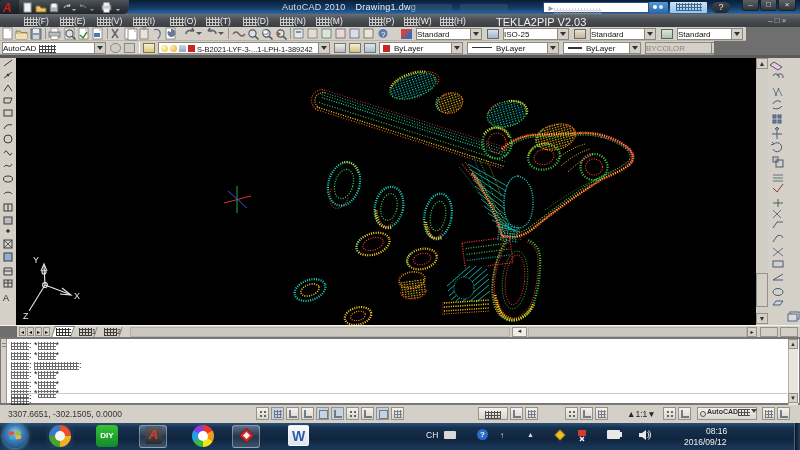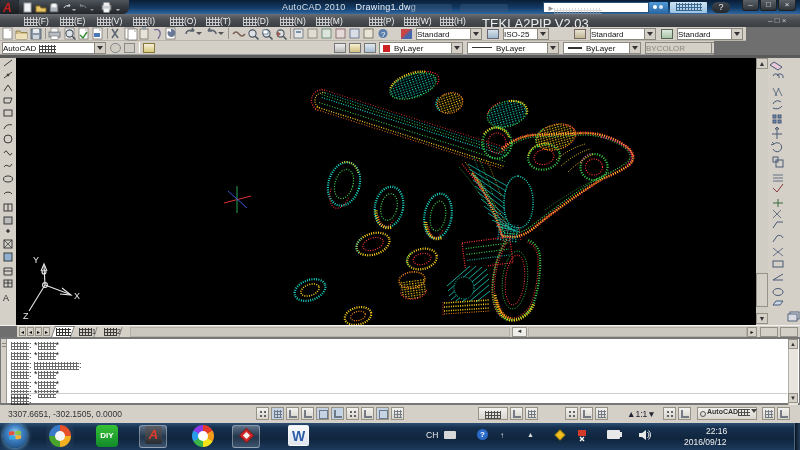--- a/index.html
+++ b/index.html
@@ -105,21 +105,21 @@
 <span class="mi" style="left:97px"><span class="zh" style="width:14px"></span><span class="lat">(V)</span></span>
 <span class="mi" style="left:133px"><span class="zh" style="width:14px"></span><span class="lat">(I)</span></span>
 <span class="mi" style="left:170px"><span class="zh" style="width:14px"></span><span class="lat">(O)</span></span>
 <span class="mi" style="left:206px"><span class="zh" style="width:14px"></span><span class="lat">(T)</span></span>
 <span class="mi" style="left:243px"><span class="zh" style="width:14px"></span><span class="lat">(D)</span></span>
 <span class="mi" style="left:280px"><span class="zh" style="width:14px"></span><span class="lat">(N)</span></span>
 <span class="mi" style="left:316px"><span class="zh" style="width:14px"></span><span class="lat">(M)</span></span>
 <span class="mi" style="left:369px"><span class="zh" style="width:14px"></span><span class="lat">(P)</span></span>
 <span class="mi" style="left:404px"><span class="zh" style="width:14px"></span><span class="lat">(W)</span></span>
 <span class="mi" style="left:440px"><span class="zh" style="width:14px"></span><span class="lat">(H)</span></span>
-<span class="mi lat" style="left:482px;font-size:13px">TEKLA2PIP V2.03</span>
+<span class="mi lat" style="left:496px;font-size:11px">TEKLA2PIP V2.03</span>
 <span class="mi" style="left:768px;color:#ccc;font-size:8px">– □ ×</span>
 </div>
 
 <div id="tb1" class="abs">
 <svg width="400" height="14" style="position:absolute;left:0;top:0">
 <defs>
 <g id="sheet">
           <rect x="1" y="0" width="9" height="11" fill="#fff" stroke="#7a7770" stroke-width=".8"></rect>
           <path d="M7,0 L10,3 L7,3 Z" fill="#cfcdc6"></path>
         </g>
@@ -183,21 +183,21 @@
 <rect x="364" y="2" width="9" height="9" fill="#eae4d6" stroke="#6a6450" stroke-width=".8"></rect>
 <circle cx="383" cy="6.5" r="4.5" fill="#5a7eaa"></circle>
       <text x="381" y="10" font-size="8" fill="#fff" font-family="Liberation Sans">?</text>
 </svg>
 <b class="abs" style="left:401px;top:2px;width:11px;height:10px;background:linear-gradient(135deg,#c44 40%,#46a 60%);font-size:8px"></b>
 <div class="combo" style="left:416px;width:66px">
       <i>Standard</i>
       <b class="da"></b>
     </div>
 <b class="abs" style="left:487px;top:2px;width:12px;height:10px;background:linear-gradient(180deg,#d8e2ec,#9fb6cc);border:1px solid #667"></b>
-<div class="combo" style="left:503px;width:46px">
+<div class="combo" style="left:503px;width:66px">
       <i>ISO-25</i>
       <b class="da"></b>
     </div>
 <b class="abs" style="left:574px;top:2px;width:12px;height:10px;background:linear-gradient(180deg,#e8e2d2,#c2b894);border:1px solid #766"></b>
 <div class="combo" style="left:590px;width:66px">
       <i>Standard</i>
       <b class="da"></b>
     </div>
 <b class="abs" style="left:661px;top:2px;width:12px;height:10px;background:linear-gradient(180deg,#dde8dd,#a8c4a8);border:1px solid #565"></b>
 <b class="abs" style="left:746px;top:0;width:54px;height:14px;background:#6f6f6f"></b>
@@ -208,20 +208,28 @@
 </div>
 <div id="tb2" class="abs">
 <div class="combo" style="left:2px;width:104px">
       <i><span style="font-size:8px">AutoCAD</span> <span class="zh s" style="width:17px;color:#222"></span></i>
       <b class="da"></b>
     </div>
 <b class="abs" style="left:110px;top:2px;width:11px;height:10px;border:1px solid #888;border-radius:5px;background:#cfccc4"></b>
 <b class="abs" style="left:124px;top:2px;width:11px;height:10px;border:1px solid #888;background:#cfccc4"></b>
 <b class="sep" style="left:139px"></b>
 <b class="abs" style="left:143px;top:2px;width:12px;height:10px;background:linear-gradient(180deg,#f6f0dc,#d8c878);border:1px solid #86753a"></b>
+<div class="combo" style="left:158px;width:172px">
+ <b style="position:absolute;left:2px;top:2px;width:7px;height:7px;border-radius:4px;background:radial-gradient(circle at 35% 35%,#fff7c8,#e8c53a)"></b>
+ <b style="position:absolute;left:11px;top:2px;width:7px;height:7px;border-radius:4px;background:radial-gradient(circle at 35% 35%,#ffe9a8,#e8a53a)"></b>
+ <b style="position:absolute;left:20px;top:2px;width:7px;height:7px;background:linear-gradient(180deg,#cdd8e4,#8fa6c0)"></b>
+ <b style="position:absolute;left:29px;top:2px;width:7px;height:7px;background:#cc2222"></b>
+ <i style="left:38px;font-size:7.5px;top:2px">S-B2021-LYF-3-...1-LPH-1-389242</i>
+ <b class="da"></b>
+</div>
 <b class="abs" style="left:334px;top:2px;width:12px;height:10px;background:linear-gradient(180deg,#eee,#bbb);border:1px solid #777"></b>
 <b class="abs" style="left:349px;top:2px;width:12px;height:10px;background:linear-gradient(180deg,#f8f0d0,#d0c080);border:1px solid #777"></b>
 <b class="abs" style="left:364px;top:2px;width:12px;height:10px;background:linear-gradient(180deg,#e0e8f0,#a8bcd0);border:1px solid #777"></b>
 <div class="combo" style="left:379px;width:84px">
       <b style="position:absolute;left:3px;top:2px;width:7px;height:7px;background:#cc2222"></b>
       <i style="left:14px">ByLayer</i>
       <b class="da"></b>
     </div>
 <div class="combo" style="left:467px;width:92px">
       <i style="top:4px;left:4px;width:20px;border-top:1px solid #333"></i>
@@ -645,16 +653,16 @@
 <svg class="abs" style="left:575px;top:5px" width="14" height="14">
       <path d="M3,12 L3,2 L11,2 L11,8 L3,8" fill="#d43a2a"></path>
       <path d="M5,9 l4,4 m0,-4 l-4,4" stroke="#fff" stroke-width="1.4"></path>
     </svg>
 <b class="abs" style="left:607px;top:7px;width:13px;height:9px;background:#e8e8e8;border-radius:1px"></b>
     <b class="abs" style="left:620px;top:9px;width:2px;height:5px;background:#e8e8e8"></b>
 <svg class="abs" style="left:638px;top:6px" width="13" height="12">
       <path d="M1,4 L4,4 L8,1 L8,11 L4,8 L1,8 Z" fill="#e8e8e8"></path>
       <path d="M9.5,3 a4,4 0 0 1 0,6 M10.5,1.5 a6,6 0 0 1 0,9" stroke="#e8e8e8" fill="none" stroke-width="1"></path>
     </svg>
-<span class="abs" style="left:706px;top:3px;color:#f0f0f0;font-size:8.5px">22:16</span>
+<span class="abs" style="left:706px;top:3px;color:#f0f0f0;font-size:8.5px">08:16</span>
 <span class="abs" style="left:684px;top:14px;color:#f0f0f0;font-size:8.5px">2016/09/12</span>
 <b class="abs" style="left:794px;top:0;width:6px;height:27px;background:linear-gradient(90deg,#0a1520,#243e5c);border-left:1px solid #4a657e"></b>
 </div>
 
 </body></html>

